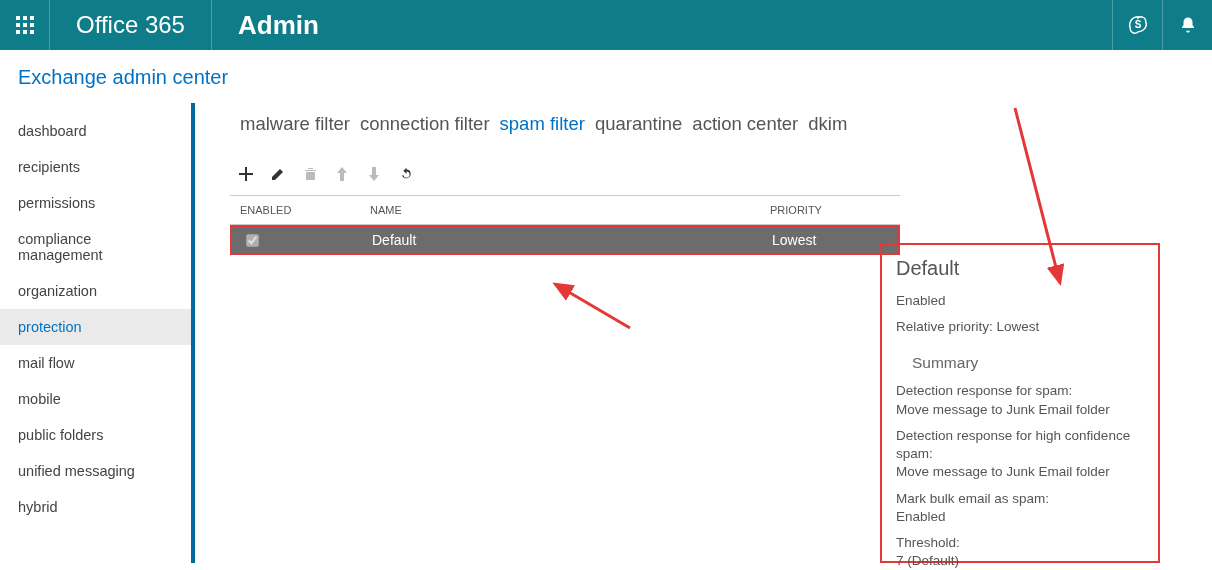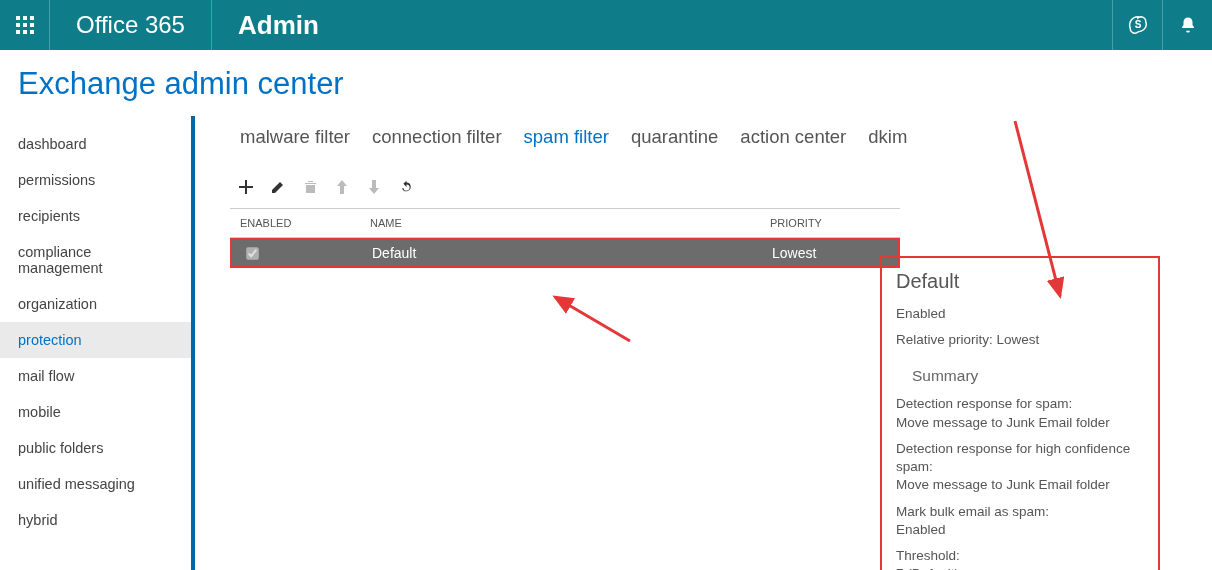--- a/index.html
+++ b/index.html
@@ -48,21 +48,21 @@
     height: 50px;
     display: flex;
     align-items: center;
     justify-content: center;
     border-left: 1px solid rgba(255,255,255,0.25);
   }
   .topbar svg { fill: #fff; }
 
   .page-title {
     color: #0072c6;
-    font-size: 31px;
+    font-size: 20px;
     font-weight: 300;
     padding: 16px 0 14px 18px;
   }
 
   .content {
     display: flex;
     height: calc(100% - 50px - 60px);
   }
 
   .leftnav {
@@ -82,21 +82,21 @@
   }
 
   .main {
     flex: 1;
     padding: 0 0 0 30px;
     position: relative;
   }
 
   .tabbar {
     display: flex;
-    gap: 22px;
+    gap: 10px;
     color: #666;
     padding: 10px 0 30px 15px;
     font-size: 18.5px;
     font-weight: 300;
   }
   .tabbar .tab { cursor: pointer; color: #555; }
   .tabbar .tab.active { color: #0072c6; }
 
   .toolbar {
     display: flex;
@@ -213,22 +213,22 @@
       </svg>
   </div>
 </div>
 
 <div class="page-title">Exchange admin center</div>
 
 <div class="content">
 
   <div class="leftnav" id="leftnav">
       <div class="item">dashboard</div>
+      <div class="item">recipients</div>
       <div class="item">permissions</div>
-      <div class="item">recipients</div>
       <div class="item">compliance management</div>
       <div class="item">organization</div>
       <div class="item active">protection</div>
       <div class="item">mail flow</div>
       <div class="item">mobile</div>
       <div class="item">public folders</div>
       <div class="item">unified messaging</div>
       <div class="item">hybrid</div>
     </div>
 

